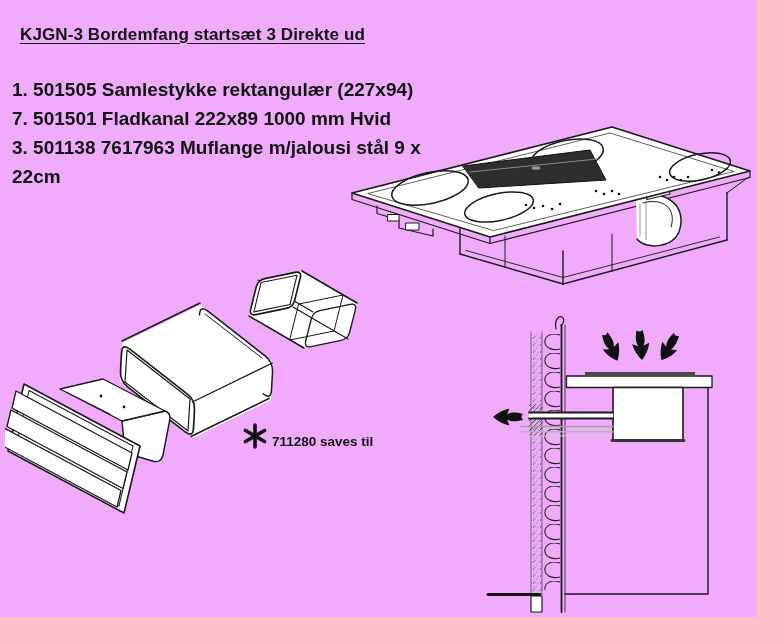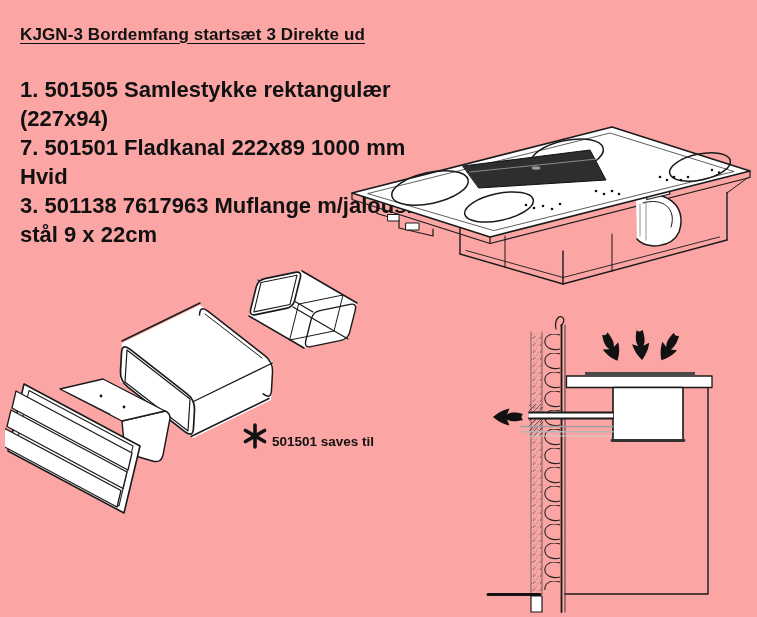--- a/index.html
+++ b/index.html
@@ -1,26 +1,26 @@
 <!DOCTYPE html>
 <html><head>
 <meta charset="utf-8">
 <style>
   html,body{margin:0;padding:0;background:#fff;}
   .screen{
-    position:relative;width:757px;height:617px;background:#fca5a5;
+    position:relative;width:757px;height:617px;background:#f0abfc;
     font-family:"Liberation Sans",sans-serif;color:#111;overflow:hidden;
   }
   .doc-title{
     position:absolute;left:20px;top:25px;font-size:17px;font-weight:bold;
     text-decoration:underline;text-underline-offset:3px;letter-spacing:.1px;white-space:nowrap;
   }
   .parts-list{
-    position:absolute;left:20px;top:75px;width:430px;
-    font-size:22px;font-weight:bold;line-height:29px;
+    position:absolute;left:12px;top:75px;width:430px;
+    font-size:19px;font-weight:bold;line-height:29px;
   }
   .fig{position:absolute;}
   .note{
     position:absolute;left:272px;top:434px;font-size:13.5px;font-weight:bold;white-space:nowrap;
   }
   .asterisk{position:absolute;left:242px;top:422px;width:26px;height:28px;}
   svg{display:block;}
 </style>
 </head>
 <body>
@@ -153,21 +153,21 @@
 
   <div class="asterisk">
     <svg width="26" height="28" viewBox="0 0 26 28">
       <g stroke="#111" stroke-width="3.6" stroke-linecap="round">
         <line x1="13" y1="3" x2="13" y2="25"></line>
         <line x1="3.5" y1="8.5" x2="22.5" y2="19.5"></line>
         <line x1="22.5" y1="8.5" x2="3.5" y2="19.5"></line>
       </g>
     </svg>
   </div>
-  <div class="note">501501 saves til</div>
+  <div class="note">711280 saves til</div>
 
   <div class="fig" style="left:480px;top:300px;width:277px;height:317px;">
     <svg width="277" height="317" viewBox="480 300 277 317">
       <defs>
         <pattern id="speck" width="7" height="7" patternUnits="userSpaceOnUse">
           <circle cx="1.5" cy="2" r="0.7" fill="#555"></circle>
           <circle cx="4.5" cy="5" r="0.6" fill="#888"></circle>
           <circle cx="3" cy="0.8" r="0.5" fill="#333"></circle>
           <circle cx="6" cy="2.8" r="0.5" fill="#666"></circle>
           <circle cx="2" cy="5.8" r="0.5" fill="#777"></circle>

